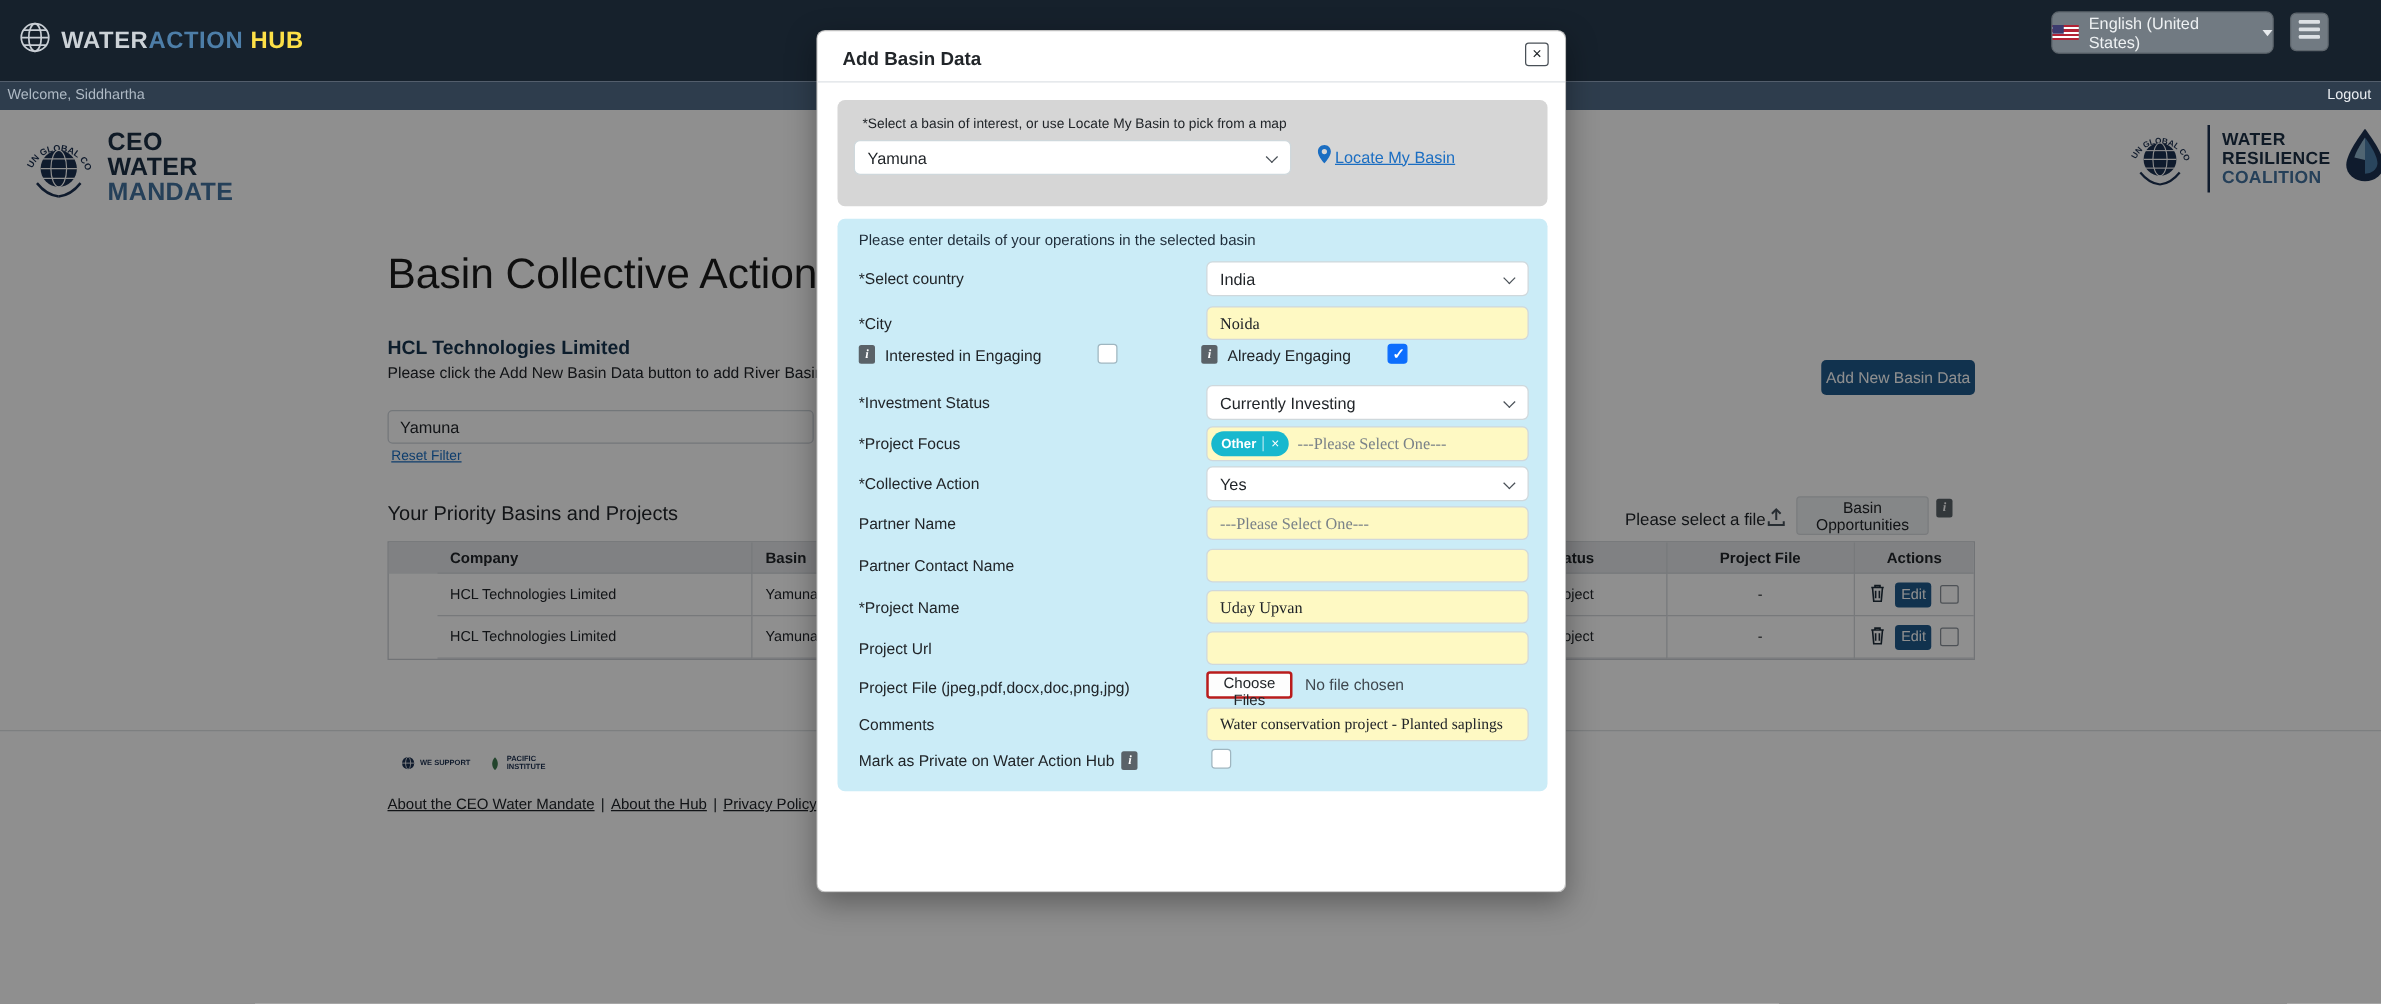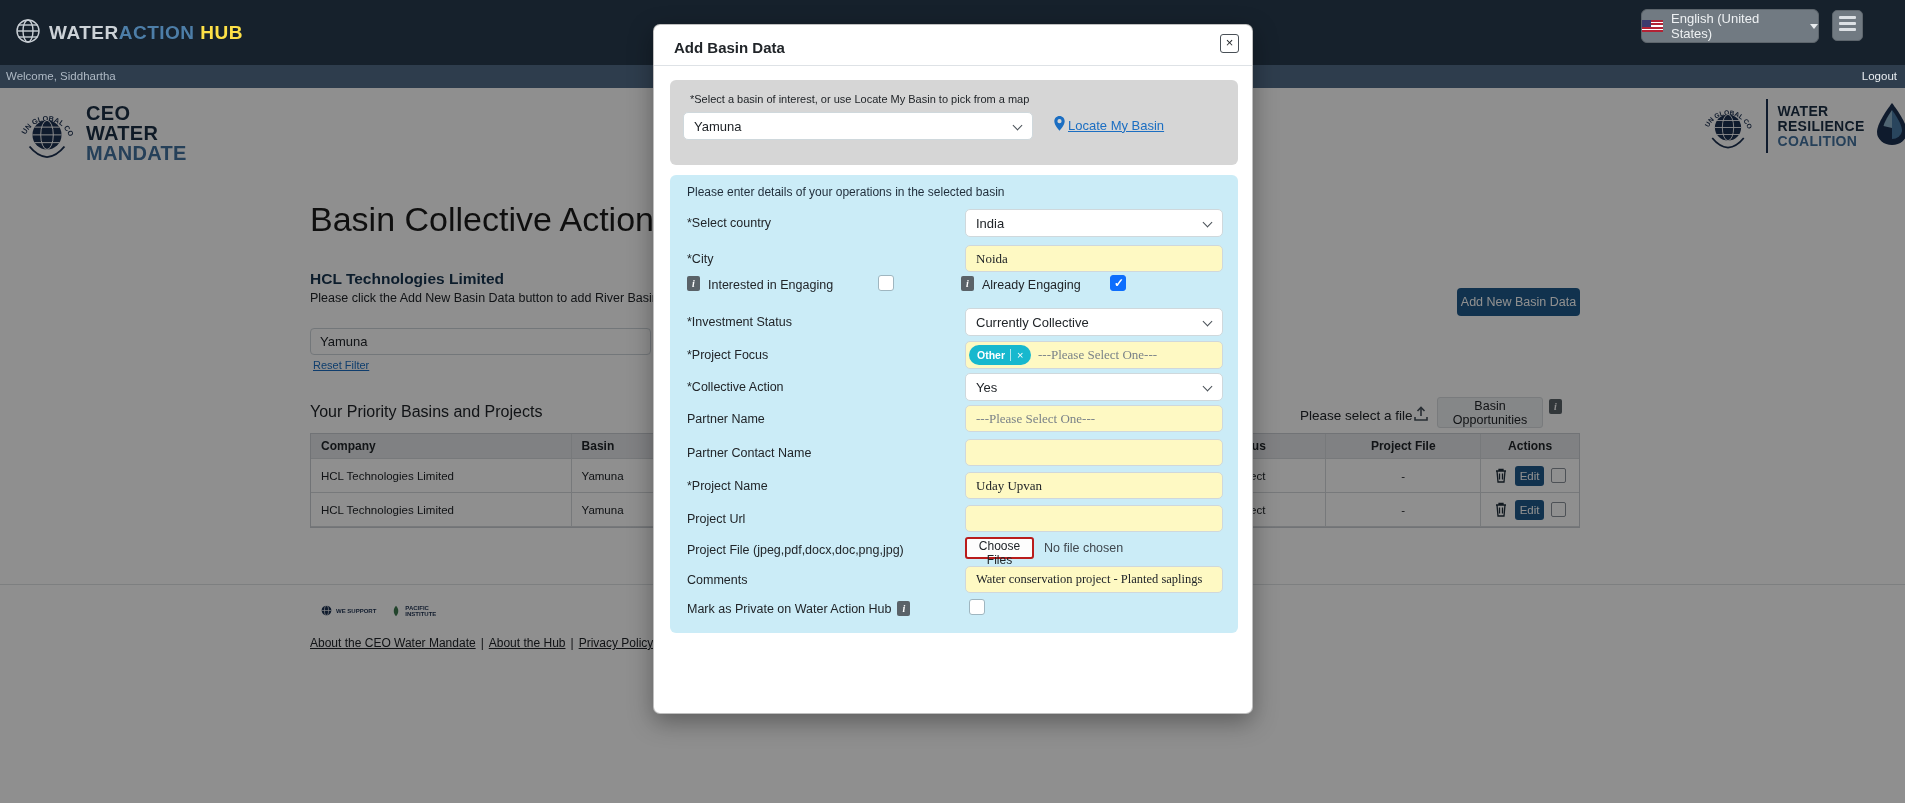--- a/index.html
+++ b/index.html
@@ -61,21 +61,21 @@
 
   #table { position:absolute; left:310px; top:433px; width:1270px; border:1px solid #c9ced3;
     font-size:11.5px; color:#212529; background:#fff; }
   .trow { display:flex; }
   .thead { background:#e4e7ea; font-weight:700; font-size:12px; }
   .tcell { border-right:1px solid #d4d8dc; border-bottom:1px solid #d4d8dc; padding:0 10px;
     display:flex; align-items:center; }
   .tcell:last-child { border-right:none; }
   .thead .tcell { height:25px; }
   .tbody .tcell { height:34px; }
-  .c0 { width:261px; } .c1 { width:176px; } .c2 { width:423px; }
+  .c0 { width:261px;margin-left:39px; } .c1 { width:176px; } .c2 { width:423px; }
   .c3 { width:157px; justify-content:center; } .c4 { width:155px; justify-content:center; }
   .c5 { width:98px; justify-content:center; gap:7px; }
   .edit-btn { background:#1f5a8c; color:#fff; border:none; border-radius:3px; font-size:11.5px;
     width:29px; height:20px; cursor:pointer; }
   .row-check { width:15px; height:15px; border:1px solid #8a9199; border-radius:2px; background:#fff; }
 
   #page-divider { position:absolute; left:0; top:584px; width:1905px; height:1px; background:#dfe2e5; }
   #footer-logos { position:absolute; left:320px; top:604px; display:flex; align-items:center; gap:14px; }
   .mini-logo { display:flex; align-items:center; gap:3px; font-size:6px; font-weight:700; color:#1c3050; }
   #footer-links { position:absolute; left:310px; top:636px; font-size:12px; color:#212529; }
@@ -362,21 +362,21 @@
 
     <span class="ibadge" style="position:absolute;left:17px;top:101px">i</span>
     <div class="flabel" style="left:38px;top:103px">Interested in Engaging</div>
     <span class="cb" style="left:208px;top:100px"></span>
     <span class="ibadge" style="position:absolute;left:291px;top:101px">i</span>
     <div class="flabel" style="left:312px;top:103px">Already Engaging</div>
     <span class="cb checked" style="left:440px;top:100px"></span>
 
     <div class="flabel" style="top:140px">*Investment Status</div>
     <div class="sel fsel" style="top:133px">
-      <span>Currently Collective</span>
+      <span>Currently Investing</span>
         <span class="chev"></span>
     </div>
 
     <div class="flabel" style="top:173px">*Project Focus</div>
     <div class="inp" style="top:166px;height:28px">
       <span class="ph" style="margin-left:62px">---Please Select One---</span>
     </div>
     <div class="pill">
       <span>Other</span>
       <span class="pill-x">×</span>

